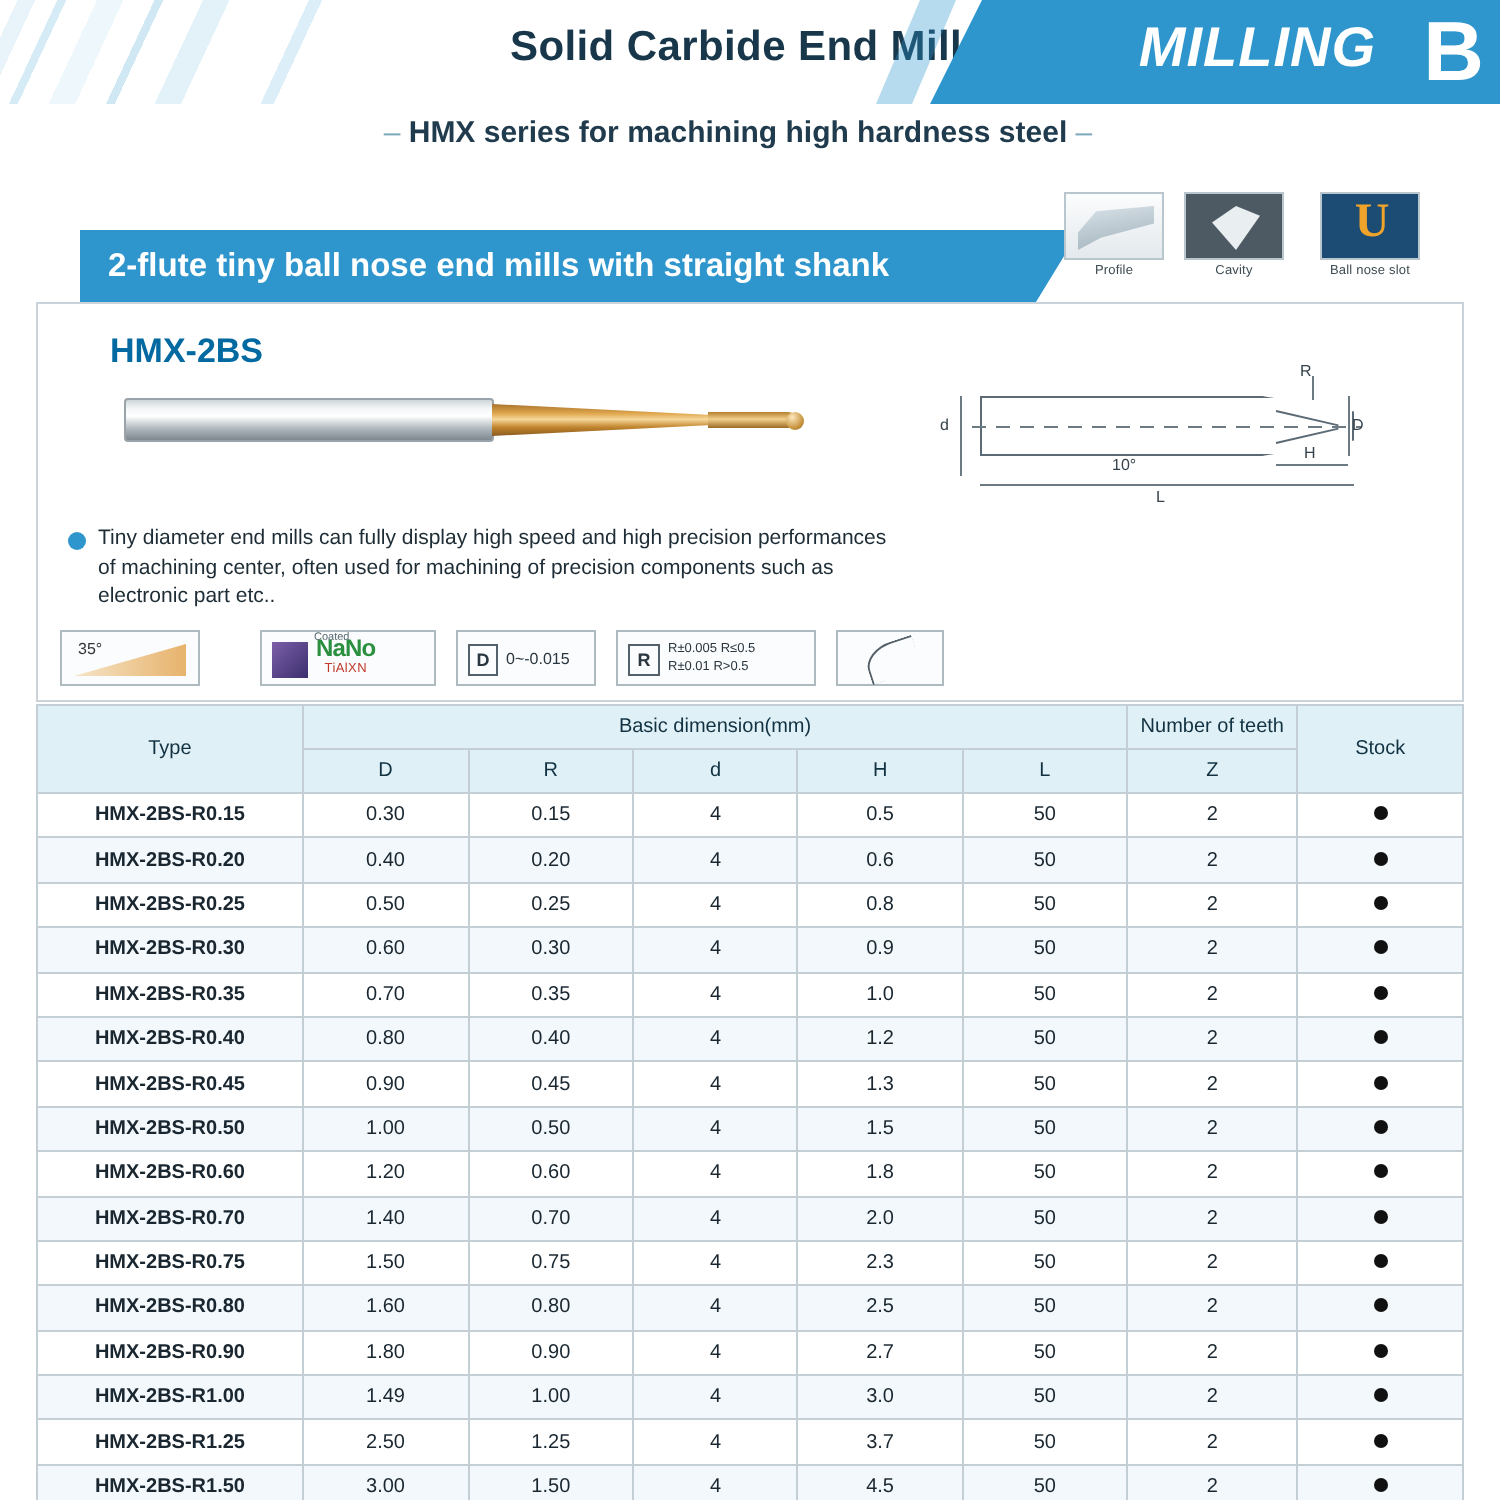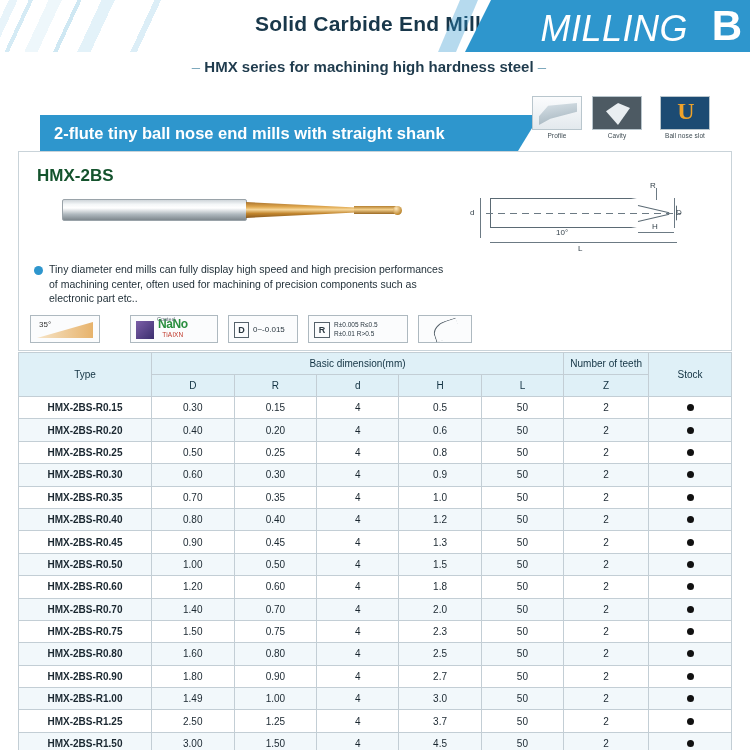--- a/index.html
+++ b/index.html
@@ -38,21 +38,21 @@
     clip-path: polygon(26px 0, 285px 0, 285px 52px, 0 52px);
   }
   .hdr-blue-slash {
     position:absolute; right:272px; top:0; height:52px; width:40px;
     background:#2e96cd;
     clip-path: polygon(22px 0, 40px 0, 18px 52px, 0 52px);
     opacity:.35;
   }
   .hdr-milling {
     position:absolute; right:62px; top:8px;
-    font-size:36px; font-weight:normal; color:#ffffff; font-style:italic;
+    font-size:28px; font-weight:bold; color:#ffffff; font-style:italic;
     letter-spacing:.5px;
   }
   .hdr-letter {
     position:absolute; right:8px; top:2px;
     font-size:42px; font-weight:bold; color:#ffffff;
   }
   .hdr-sub {
     position:absolute; left:0; top:58px; width:738px; text-align:center;
     font-size:15px; font-weight:bold; color:#1f3b4d;
   }
@@ -94,22 +94,22 @@
     content:"U"; position:absolute; left:0; top:1px; width:50px; text-align:center;
     color:#f0a32a; font-size:24px; font-weight:bold; font-family:"Liberation Serif", serif;
   }
 
   
   .panel {
     position:absolute; left:18px; top:151px; width:714px; height:200px;
     border:1px solid #c9d3d9; background:#fff;
   }
   .panel-title {
-    position:absolute; left:18px; top:14px;
-    font-size:17px; font-weight:bold; color:#14532d;
+    position:absolute; left:36px; top:14px;
+    font-size:17px; font-weight:bold; color:#0369a1;
   }
 
   
   .tool { position:absolute; left:62px; top:190px; width:340px; height:40px; }
   .shank {
     position:absolute; left:0; top:9px; width:185px; height:22px; border-radius:2px;
     background:linear-gradient(#cfd6da,#f4f7f8 22%,#ffffff 40%,#aeb7bd 72%,#7f888e);
     border:1px solid #9aa3a9;
   }
   .neck {

